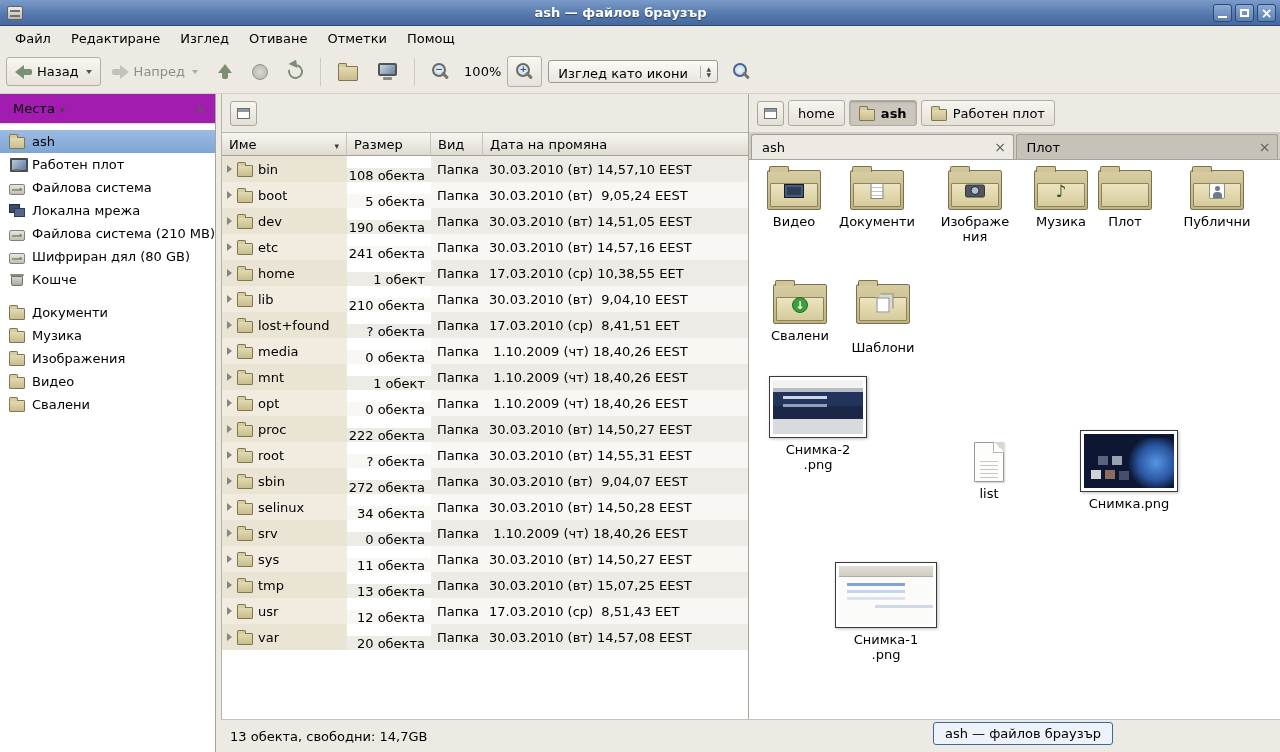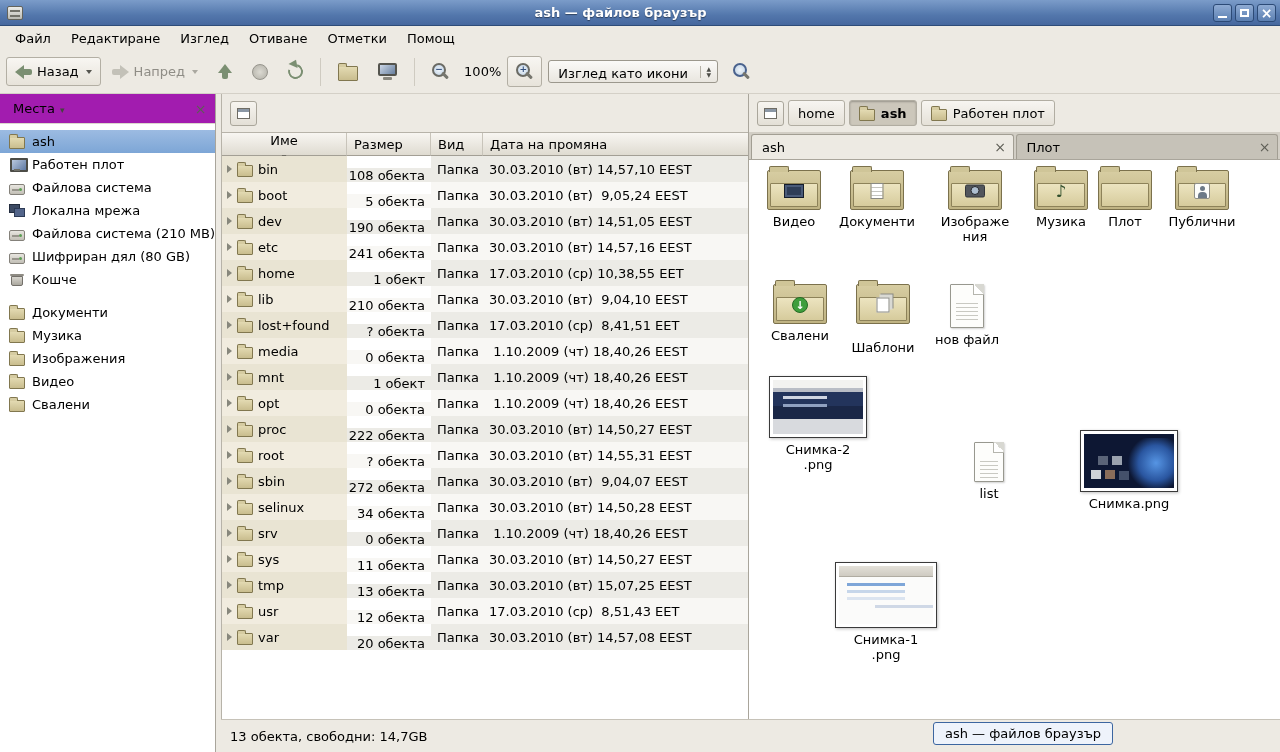--- a/index.html
+++ b/index.html
@@ -92,21 +92,21 @@
   .pane-top { height:38px; flex:none; background:#edeae3; display:flex; align-items:center; padding:0 8px; }
   .pane-btn { width:27px; height:25px; border:1px solid #aaa69b; border-radius:3px; flex:none;
     background:linear-gradient(#f7f5f0,#e3dfd6); display:flex; align-items:center; justify-content:center; }
   .pane-glyph { width:13px; height:11px; border:1px solid #6f6c64; background:#fff; position:relative; }
   .pane-glyph::before { content:""; position:absolute; left:0; right:0; top:0; height:3px; background:#8b97a5; }
 
   .tree { flex:1; display:flex; flex-direction:column; background:#fff; overflow:hidden; border-top:1px solid #b7b3a9; }
   .tree-header { display:flex; height:23px; flex:none; }
   .th { display:flex; align-items:center; padding:0 7px; background:linear-gradient(#f8f6f2,#dfdbd1);
     border-right:1px solid #c8c4ba; border-bottom:1px solid #a39f95; white-space:nowrap; }
-  .th-name { width:125px; justify-content:space-between;flex-direction:column; }
+  .th-name { width:125px; justify-content:space-between; }
   .th-size { width:84px; } .th-type { width:52px; } .th-date { flex:1; border-right:none; }
   .sort-caret::before { content:"▾"; font-size:9px; color:#3c3c36; }
   .tree-row { display:flex; height:26px; flex:none; }
   .td { display:flex; align-items:center; padding:0 6px; overflow:hidden; white-space:nowrap; }
   .td-name { width:125px; gap:5px; padding-left:5px; }
   .td-size { width:84px; justify-content:flex-end;margin-top:12px; }
   .td-type { width:52px; }
   .td-date { flex:1; white-space:pre; }
   .tree-row.even .td { background:#ecebe6; }  .tree-row.even .td-name { background:#e9e4d3; }
   .tree-row.odd  .td { background:#f8f7f4; }  .tree-row.odd  .td-name { background:#f1ecdf; }
@@ -609,21 +609,21 @@
                   </span>
                 </div>
                 <div class="fi-label">Музика</div>
               </div>
               <div class="fitem" style="left: 338px; top: 10px; width: 76px;">
                 <div class="fi-art">
                   <span class="bf"></span>
                 </div>
                 <div class="fi-label">Плот</div>
               </div>
-              <div class="fitem" style="left: 411px; top: 10px; width: 84px;">
+              <div class="fitem" style="left: 426px; top: 10px; width: 84px;">
                 <div class="fi-art">
                   <span class="bf">
                     <span class="emblem em-person"></span>
                   </span>
                 </div>
                 <div class="fi-label">Публични</div>
               </div>
               <div class="fitem" style="left: 9px; top: 124px; width: 84px;">
                 <div class="fi-art">
                   <span class="bf">
@@ -632,26 +632,20 @@
                 </div>
                 <div class="fi-label">Свалени</div>
               </div>
               <div class="fitem" style="left: 92px; top: 124px; width: 84px; gap: 12px;">
                 <div class="fi-art">
                   <span class="bf">
                     <span class="emblem em-templates"></span>
                   </span>
                 </div>
                 <div class="fi-label">Шаблони</div>
-              </div>
-              <div class="fitem" style="left: 176px; top: 124px; width: 84px;">
-                <div class="fi-art">
-                  <span class="paper"></span>
-                </div>
-                <div class="fi-label">нов файл</div>
               </div>
               <div class="fitem" style="left: 17px; top: 216px; width: 104px;">
                 <div class="fi-art">
                   <span class="thumb">
                     <span class="ti ti-web" style="display: block;"></span>
                   </span>
                 </div>
                 <div class="fi-label" style="max-width: 66px;">Снимка-2.png</div>
               </div>
               <div class="fitem" style="left: 198px; top: 282px; width: 84px;">

